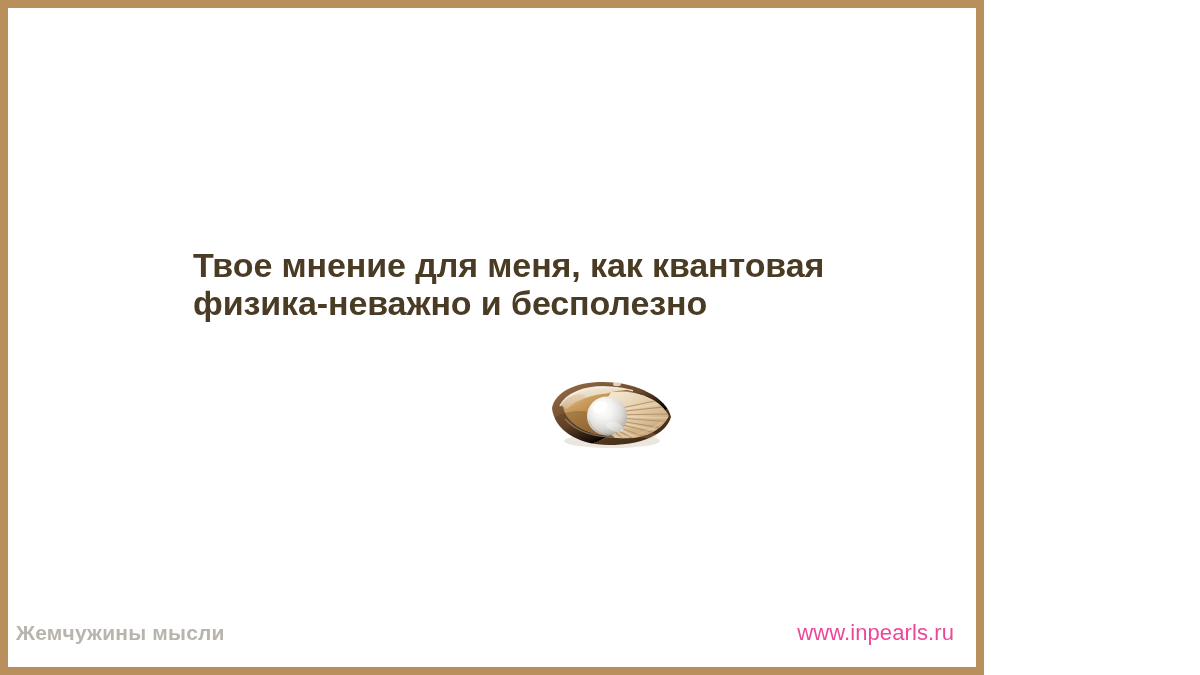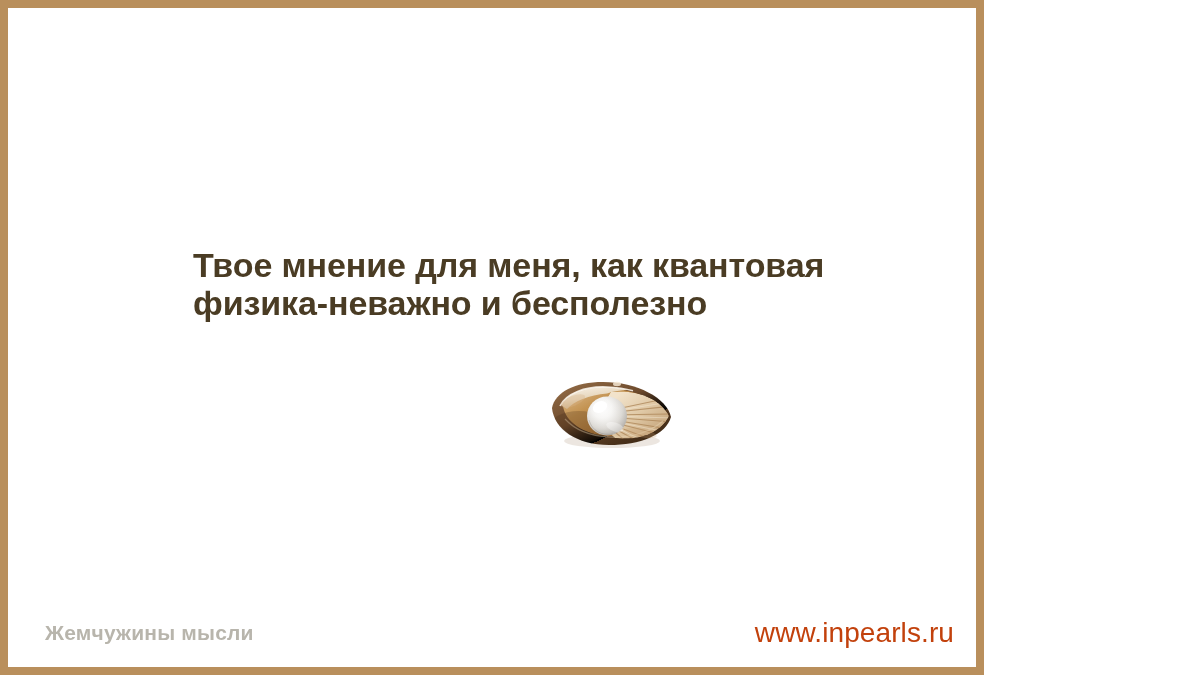--- a/index.html
+++ b/index.html
@@ -56,39 +56,39 @@
     height: 74px;
   }
 
   
   .footer {
     position: absolute;
     left: 0;
     right: 0;
     bottom: 0;
     height: 68px;
-    padding: 0 22px 0 37px;
+    padding: 0 22px 0 8px;
     box-sizing: border-box;
     display: flex;
     align-items: center;
     justify-content: space-between;
   }
   .footer-brand {
     font-family: "Liberation Sans", sans-serif;
     font-size: 21px;
     font-weight: bold;
     color: #b8b5ac;
     letter-spacing: 0.2px;
     white-space: nowrap;
   }
   .footer-site {
     font-family: "Liberation Sans", sans-serif;
-    font-size: 28px;
+    font-size: 22px;
     font-weight: normal;
-    color: #c2410c;
+    color: #ec4899;
     letter-spacing: 0.1px;
     white-space: nowrap;
   }
 </style>
 </head>
 <body>
 
 <div class="card">
 
   <div class="quote-block">

